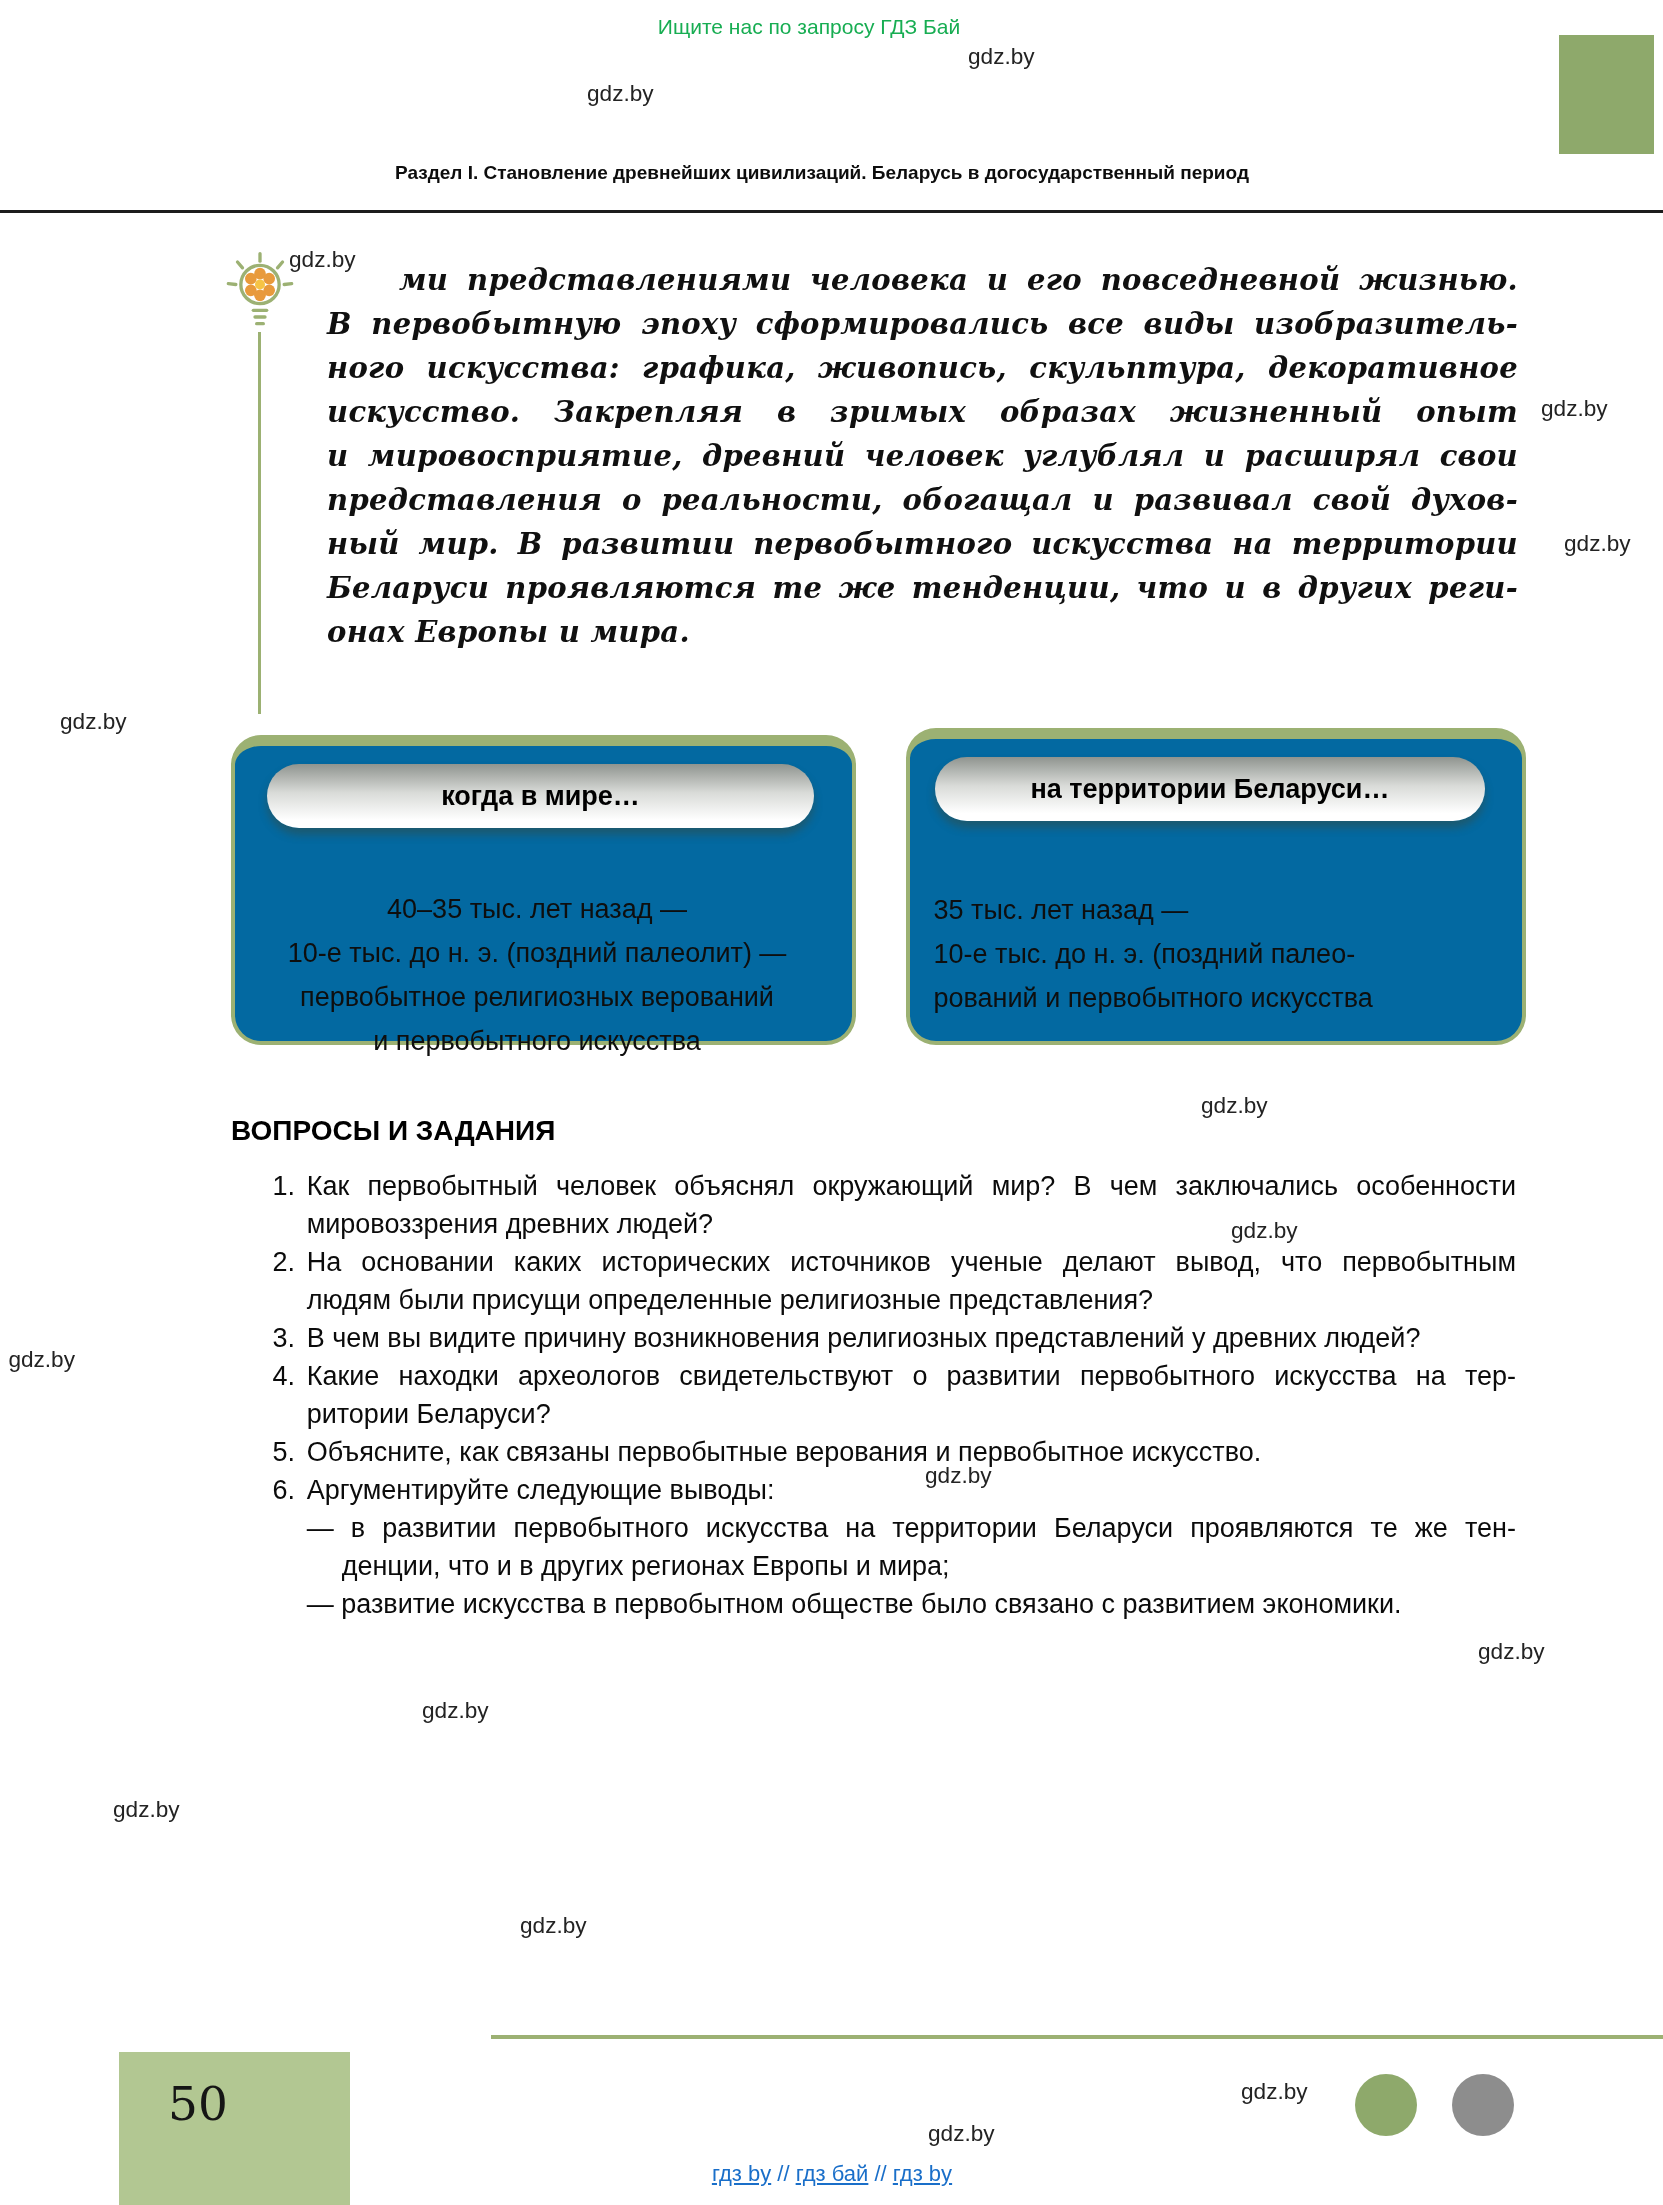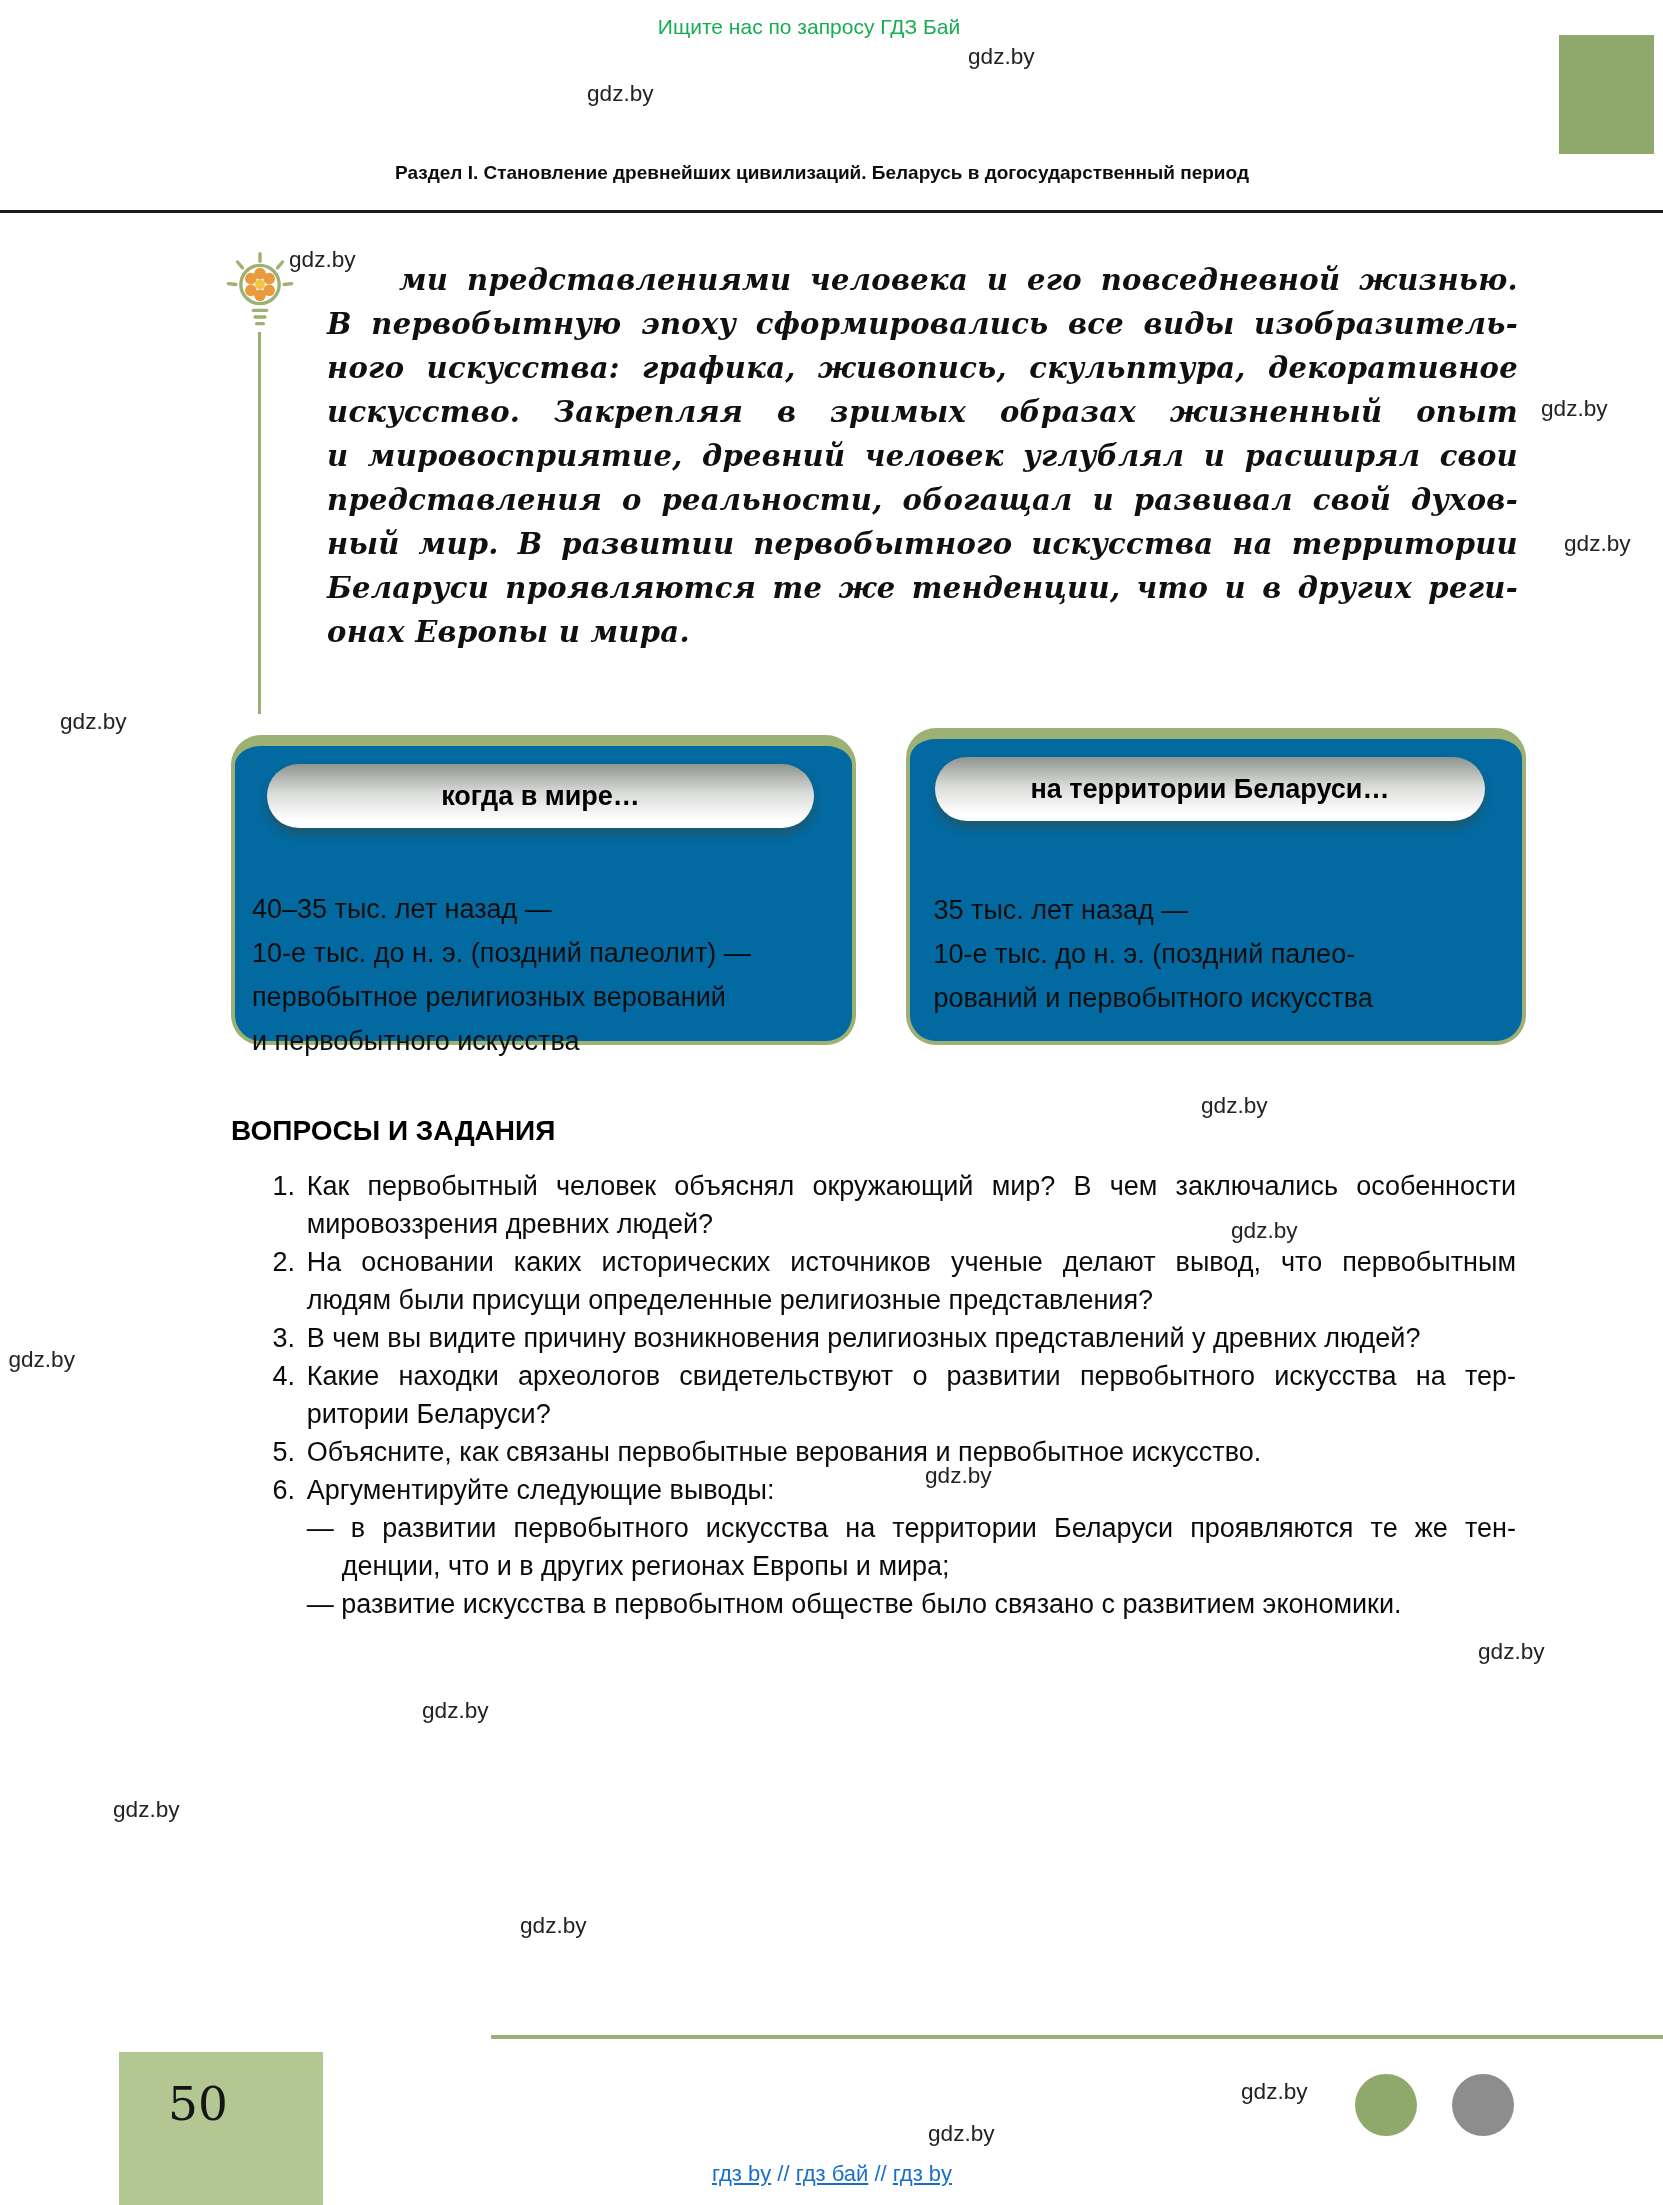--- a/index.html
+++ b/index.html
@@ -56,41 +56,41 @@
   .pill {
     position:absolute; top:18.4px; height:64px; border-radius:34px;
     background:linear-gradient(to bottom, #8f948f 0%, #d9dbd8 45%, #ffffff 88%);
     box-shadow:0 6.7px 8.4px rgba(60,70,50,0.45);
     display:flex; align-items:center; justify-content:center;
     font-weight:bold; font-size:27px; color:#000;
   }
   .tbox-left  .pill { left:32px; width:547px; }
   .tbox-right .pill { left:25px; width:550px; }
   .tbox-body { position:absolute; font-size:27px; line-height:44px; color:#0e0e0e; }
-  .tbox-left  .tbox-body { left:17px; right:30px; top:141px; text-align:left; }
+  .tbox-left  .tbox-body { left:17px; right:30px; top:141px; text-align:center; }
   .tbox-right .tbox-body { left:23.5px; right:17px; top:149px; text-align:left; }
   .q-heading {
     position:absolute; left:231px; top:1115px; margin:0;
     font-size:28px; font-weight:bold; color:#000;
   }
   .q-list {
     position:absolute; left:245px; top:1167px; width:1271px;
     font-size:27px; line-height:38px; color:#0b0b0b;
   }
   .q-item { display:flex; }
   .q-num { flex:0 0 50px; width:50px; text-align:right; }
   .q-body { flex:1; margin-left:11.7px; }
   .dash-group .line { padding-left:35px; }
   .dash-group .line:first-child { text-indent:-35px; }
   .bottom-rule {
     position:absolute; left:491px; top:2035px; width:1173px; height:4.2px;
     background:var(--rule-green);
   }
   .page-num-block {
-    position:absolute; left:119px; top:2052px; width:204px; height:153px;
+    position:absolute; left:119px; top:2052px; width:231px; height:153px;
     background:var(--light-green);
   }
   .page-num {
     position:absolute; left:49px; top:23.5px;
     font-family:"DejaVu Serif", serif; font-size:47px; color:#151515;
   }
   .circle { position:absolute; top:2074px; width:62px; height:62px; border-radius:50%; }
   .circle.green { left:1355px; background:var(--accent); }
   .circle.gray  { left:1452px; background:#8d8d8d; }
   .footer-links {

